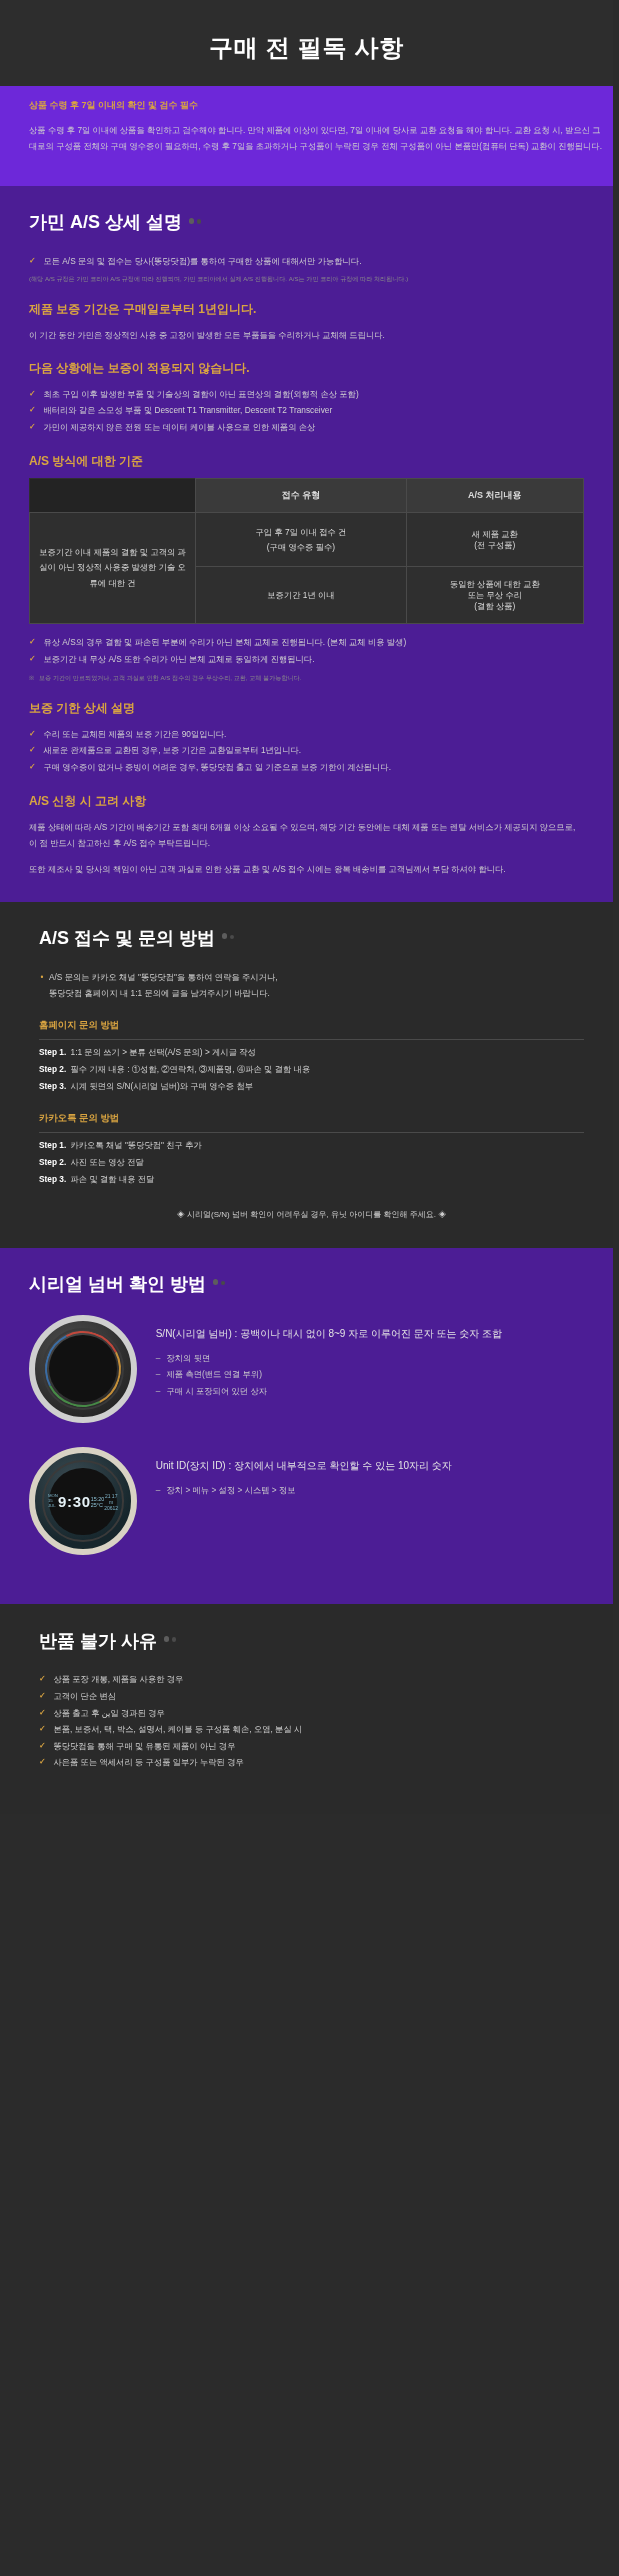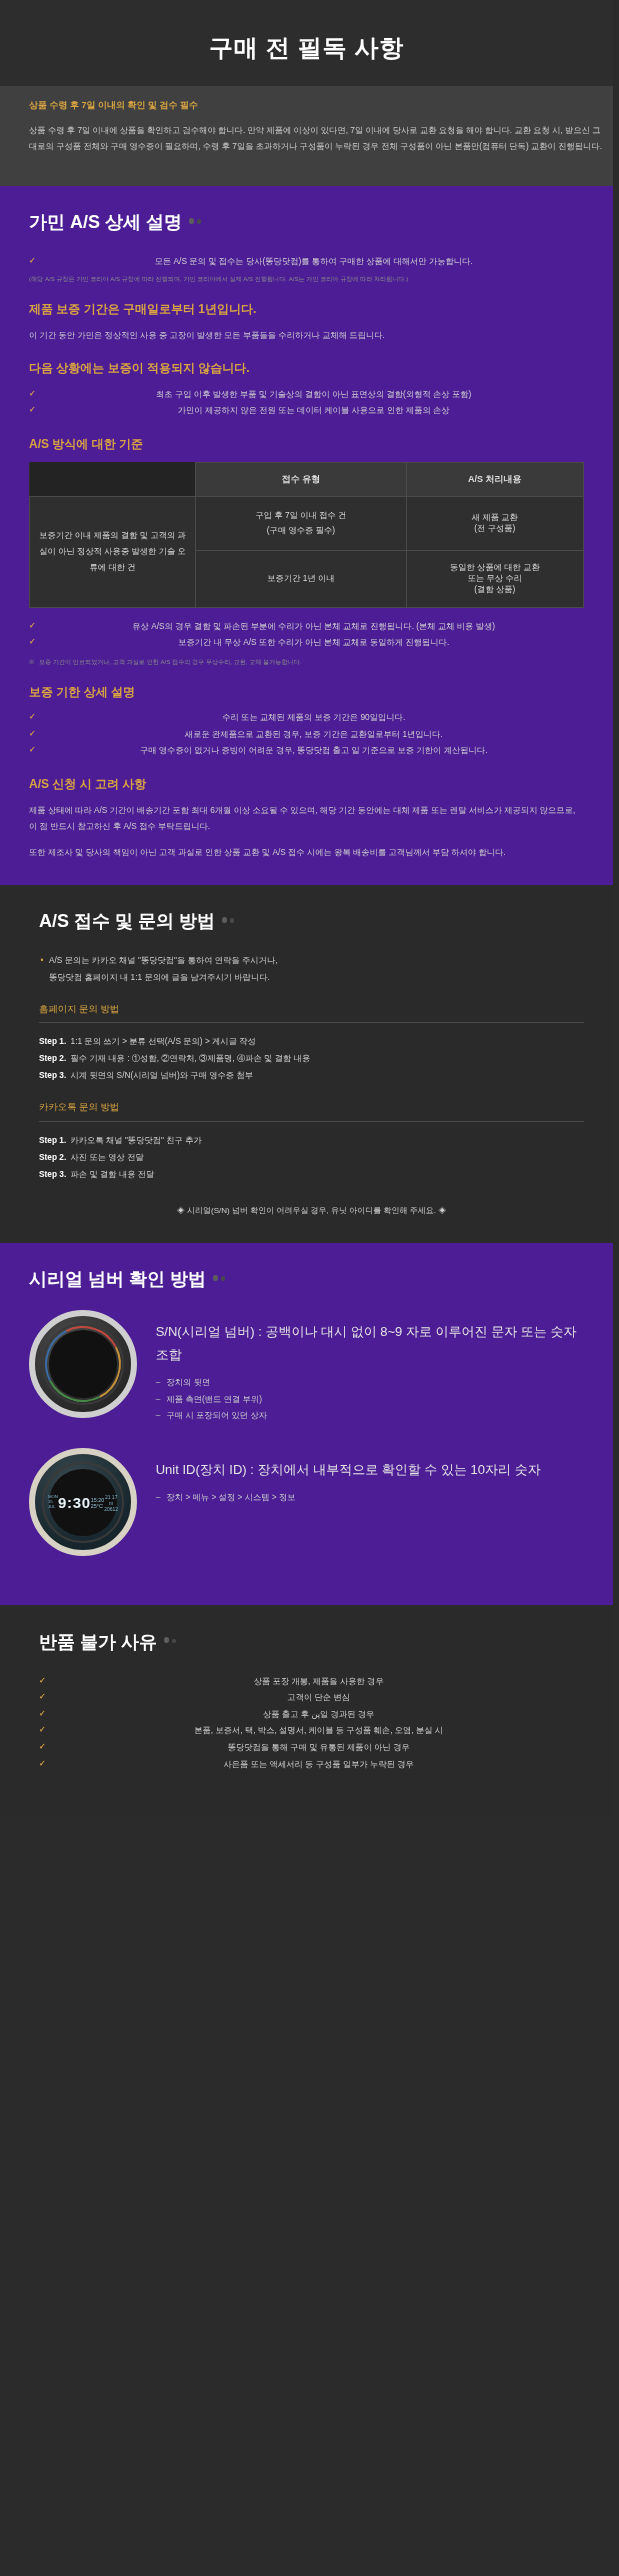--- a/index.html
+++ b/index.html
@@ -20,21 +20,21 @@
   }
   .main-title {
     font-size: 24px;
     font-weight: bold;
     color: #ffffff;
     letter-spacing: 0.7px;
   }
 
   
   .intro {
-    background: #404040;
+    background: #6d28d9;
     padding: 13px 11px 32px 29px;
   }
   .intro-head {
     color: #d9a441;
     font-size: 9px;
     font-weight: bold;
     margin-bottom: 10px;
   }
   .intro-body {
     font-size: 8.3px;
@@ -73,21 +73,21 @@
     color: #cfcfcf;
   }
   .fine {
     font-size: 6.1px;
     color: #8a8a8a;
     line-height: 1.6;
     margin-top: 4.3px;
   }
 
   
-  ul.checks { list-style: none; text-align: center; }
+  ul.checks { list-style: none; }
   ul.checks li {
     position: relative;
     padding-left: 14.4px;
     font-size: 8.3px;
     line-height: 2.0;
     color: #d2d2d2;
   }
   ul.checks li:before {
     content: "✓";
     position: absolute;
@@ -165,24 +165,24 @@
     padding-left: 10px;
     position: relative;
     line-height: 1.6;
   }
   .note-fine:before { content: "※"; position: absolute; left: 0; }
 
   
   .box-head {
     color: #d9a441;
     font-size: 9.4px;
-    font-weight: normal;
+    font-weight: bold;
     padding-bottom: 6.5px;
     border-bottom: 0.7px solid #4a4a4a;
-    margin-bottom: 10px;
+    margin-bottom: 4px;
   }
   .steps { list-style: none; }
   .steps li {
     font-size: 8.3px;
     line-height: 2.05;
     color: #d4d4d4;
   }
   .steps li b { color: #ffffff; font-weight: bold; margin-right: 4.3px; }
 
   .center-note {
@@ -229,21 +229,21 @@
   .watch .arcs {
     position: absolute; inset: 10px; border-radius: 50%;
     border-top: 2.9px solid #d94a3d;
     border-right: 2.9px solid #e0a23c;
     border-bottom: 2.9px solid #4c9a4c;
     border-left: 2.9px solid #3b76b8;
     transform: rotate(18deg);
     opacity: .85;
   }
   .sn-text { flex: 1; padding-top: 10px; }
-  .sn-title { font-size: 13px; color: #e4e4e4; line-height: 1.8; }
+  .sn-title { font-size: 10px; color: #e4e4e4; line-height: 1.8; }
   .gap-24 { height: 17.3px; }
   .gap-14 { height: 10px; }
 </style>
 </head>
 <body>
 
 <div class="page">
 
   <div class="title-block">
     <div class="main-title">구매 전 필독 사항</div>
@@ -271,20 +271,21 @@
     <div class="gap-24"></div>
 
     <div class="sub-head">제품 보증 기간은 구매일로부터 1년입니다.</div>
     <div class="para">이 기간 동안 가민은 정상적인 사용 중 고장이 발생한 모든 부품들을 수리하거나 교체해 드립니다.</div>
 
     <div class="gap-24"></div>
 
     <div class="sub-head">다음 상황에는 보증이 적용되지 않습니다.</div>
     <ul class="checks">
       <li>최초 구입 이후 발생한 부품 및 기술상의 결함이 아닌 표면상의 결함(외형적 손상 포함)</li>
+      <li>배터리와 같은 스모성 부품 및 Descent T1 Transmitter, Descent T2 Transceiver</li>
       <li>가민이 제공하지 않은 전원 또는 데이터 케이블 사용으로 인한 제품의 손상</li>
     </ul>
 
     <div class="gap-24"></div>
 
     <div class="sub-head">A/S 방식에 대한 기준</div>
     <table class="astable">
       <tbody>
           <tr>
         <th style="border:none;background:#232323;width:30%"></th>

